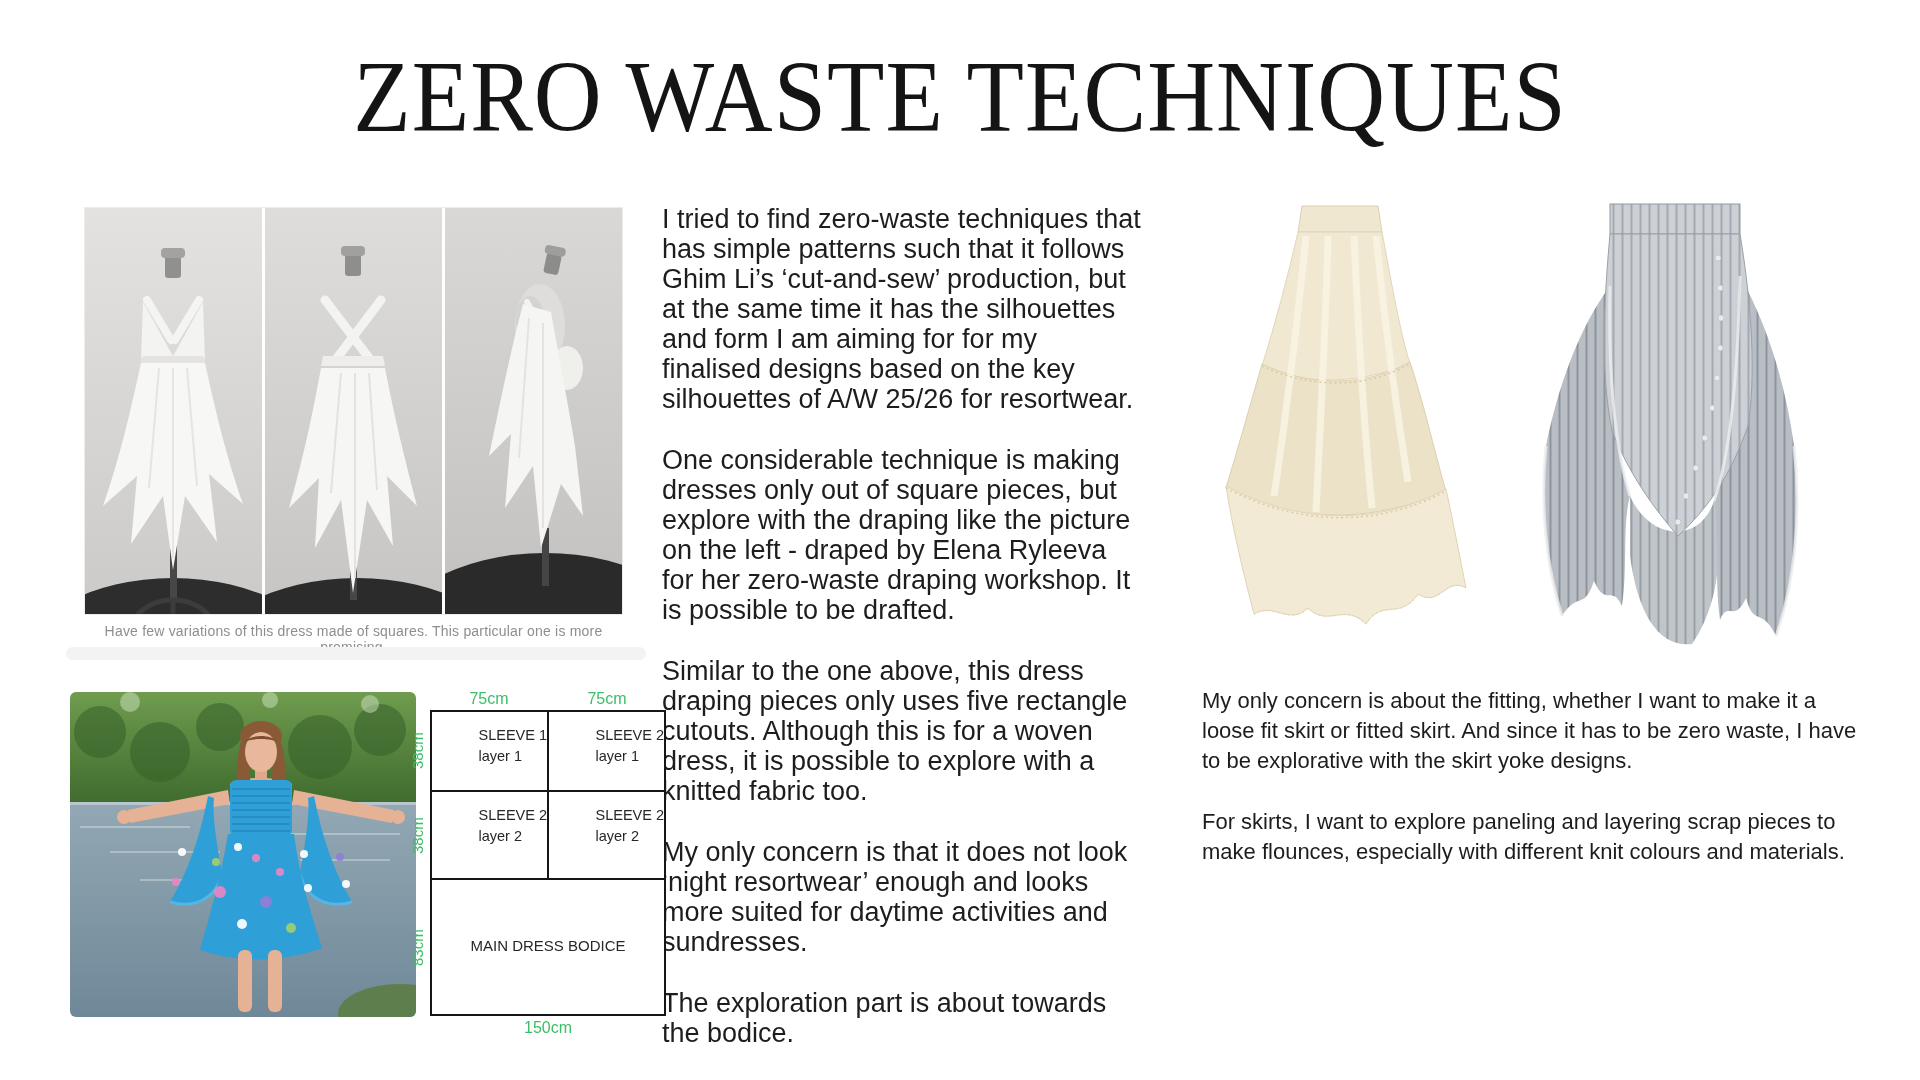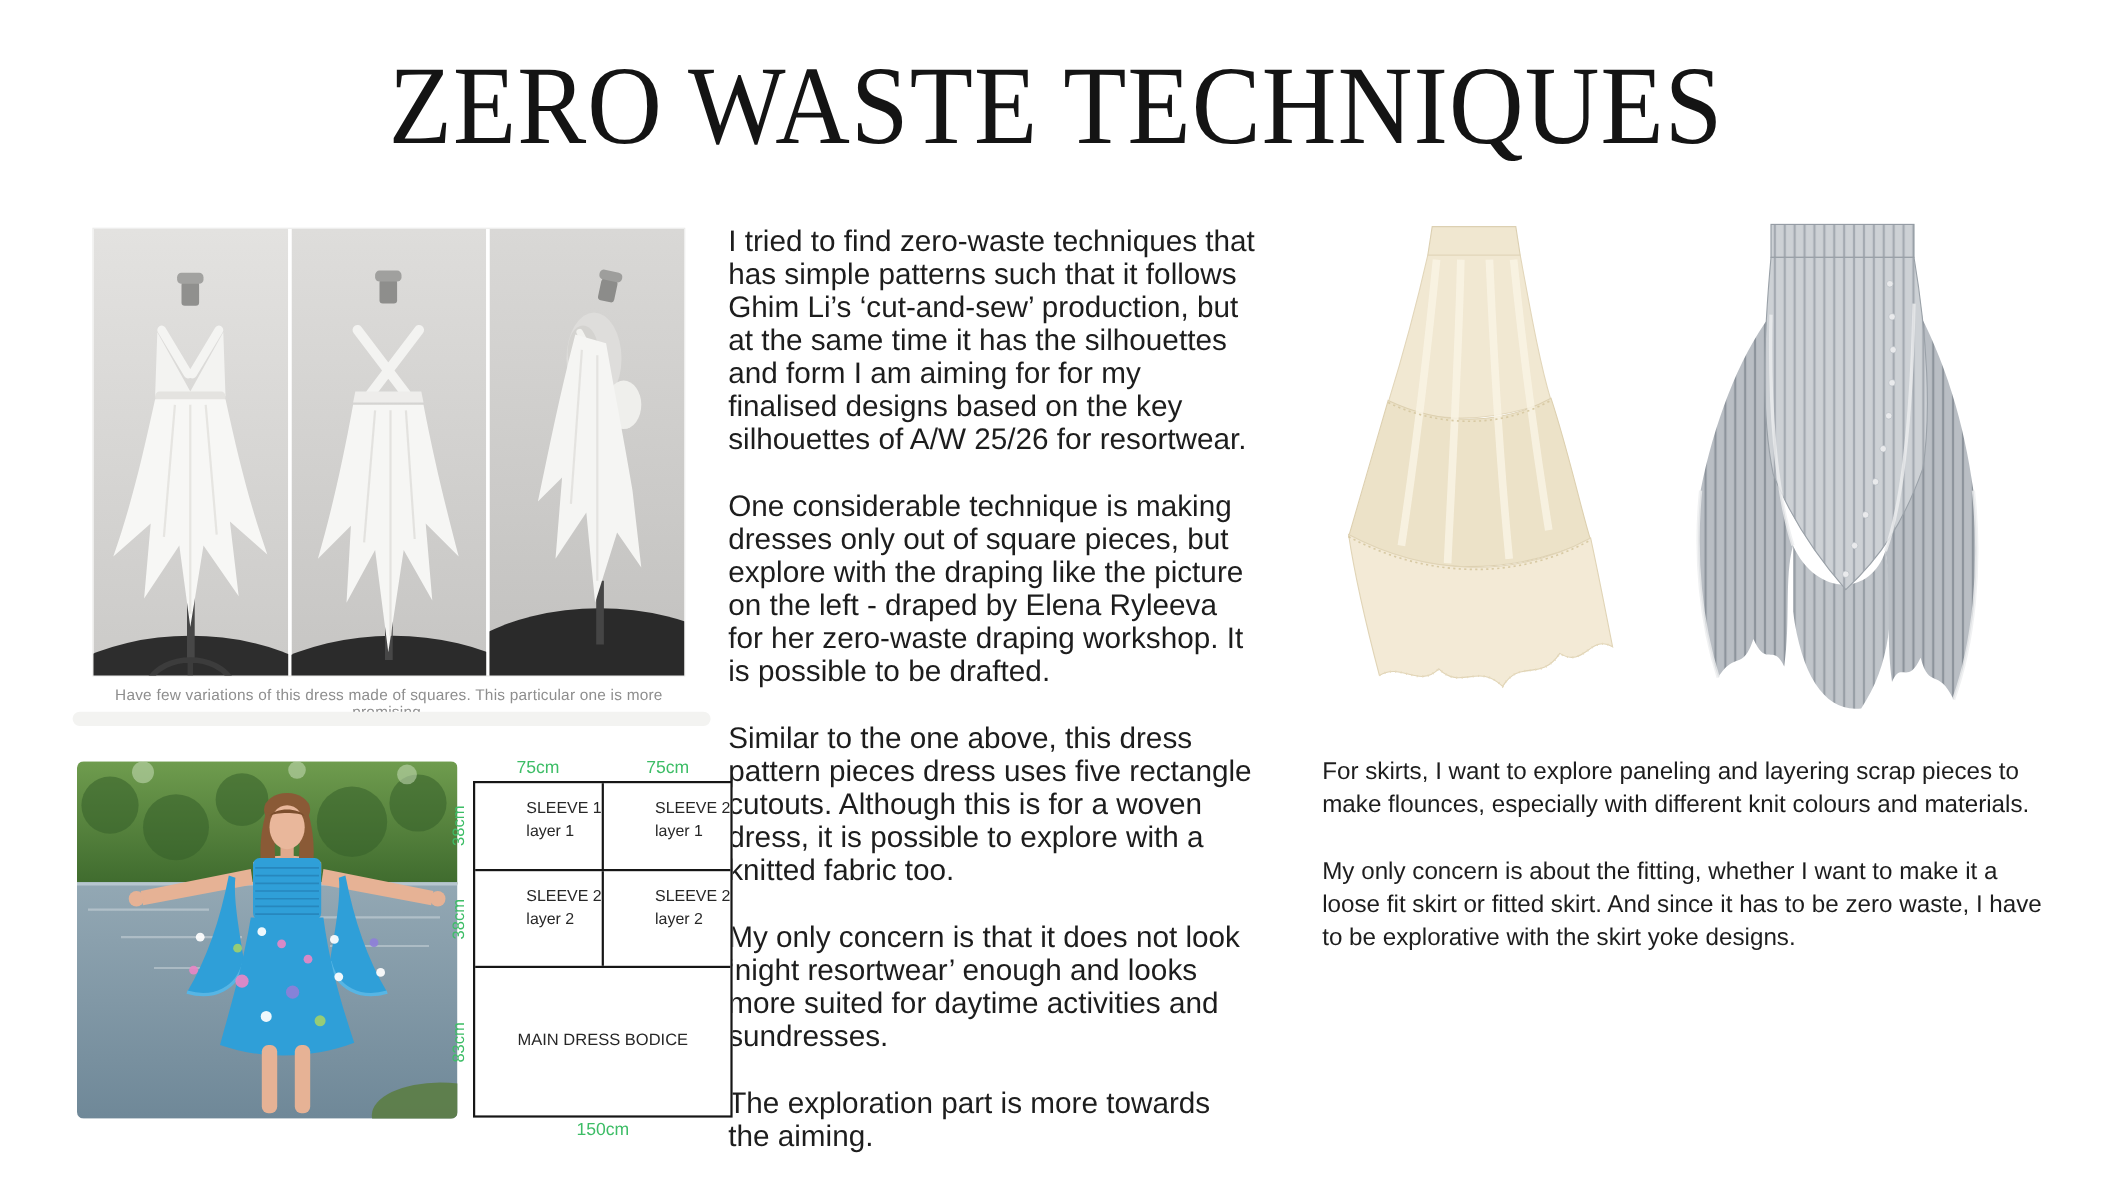--- a/index.html
+++ b/index.html
@@ -117,23 +117,23 @@
         <path d="M84,110 L74,250 M98,115 L98,320" stroke="#e2e1de" stroke-width="2" fill="none" opacity="0.9"></path>
       </svg>
     </div>
     <figcaption class="caption">Have few variations of this dress made of squares. This particular one is more promising.</figcaption>
   </figure>
   <div class="gray-bar"></div>
 
   <div class="col-mid">
     <p>I tried to find zero-waste techniques that has simple patterns such that it follows Ghim Li’s ‘cut-and-sew’ production, but at the same time it has the silhouettes and form I am aiming for  for my finalised designs based on the key silhouettes of A/W 25/26 for resortwear.</p>
     <p>One considerable technique is making dresses only out of square pieces, but explore with the draping like the picture on the left - draped by Elena Ryleeva for her zero-waste draping workshop. It is possible to be drafted.</p>
-    <p>Similar to the one above, this dress pattern pieces dress uses five rectangle cutouts. Although this is for a woven dress, it is possible to explore with a knitted fabric too.</p>
+    <p>Similar to the one above, this dress draping pieces only uses five rectangle cutouts. Although this is for a woven dress, it is possible to explore with a knitted fabric too.</p>
     <p>My only concern is that it does not look ‘night resortwear’ enough and looks more suited for daytime activities and sundresses.</p>
-    <p>The exploration part is more towards the aiming.</p>
+    <p>The exploration part is about towards the bodice.</p>
   </div>
 
   <div class="skirts">
 
     <svg width="320" height="460" viewBox="0 0 320 460">
       <path d="M124,10 L200,10 L204,36 L120,36 Z" fill="#f0e7d0" stroke="#dcd0b2" stroke-width="1"></path>
       <path d="M120,36 L204,36 C214,90 222,135 232,168 C175,190 120,188 84,170 C98,125 110,80 120,36 Z" fill="#f1e8d2" stroke="#e2d6ba" stroke-width="1"></path>
       <path d="M84,168 C130,190 185,192 232,166 C248,215 258,262 268,295 C190,330 105,325 48,292 C60,252 72,210 84,168 Z" fill="#ece2c8" stroke="#ddd0b0" stroke-width="1"></path>
       <path d="M48,290 C120,328 200,330 268,293 C276,330 282,362 288,392 C268,380 262,412 240,398 C222,425 204,402 188,428 C166,406 150,432 130,412 C112,430 96,406 76,418 C66,380 54,330 48,290 Z" fill="#f3ead6" stroke="#e0d4b6" stroke-width="1"></path>
       <path d="M128,40 C120,120 108,220 96,300 M150,40 C148,130 142,230 138,316 M176,40 C180,130 186,230 194,312 M198,40 C206,120 218,210 230,286" stroke="#f9f3e4" stroke-width="7" fill="none" opacity="0.85"></path>
@@ -167,22 +167,22 @@
         <circle cx="195" cy="242" r="3"></circle>
           <circle cx="186" cy="272" r="3"></circle>
           <circle cx="176" cy="300" r="3"></circle>
           <circle cx="168" cy="326" r="3"></circle>
       </g>
       <path d="M36,250 C30,310 36,370 52,420 M284,250 C292,320 284,390 266,440 M120,300 C104,250 98,170 100,90 M204,305 C222,255 228,170 230,80" stroke="#ecedef" stroke-width="3" fill="none" opacity="0.8"></path>
     </svg>
   </div>
 
   <div class="col-right">
+    <p>My only concern is about the fitting, whether I want to make it a loose fit skirt or fitted skirt. And since it has to be zero waste, I have to be explorative with the skirt yoke designs.</p>
     <p>For skirts, I want to explore paneling and layering scrap pieces to make flounces, especially with different knit colours and materials.</p>
-    <p>My only concern is about the fitting, whether I want to make it a loose fit skirt or fitted skirt. And since it has to be zero waste, I have to be explorative with the skirt yoke designs.</p>
   </div>
 
   <div class="photo">
     <svg width="346" height="325" viewBox="0 0 346 325">
       <defs>
         <linearGradient id="trees" x1="0" y1="0" x2="0" y2="1">
           <stop offset="0" stop-color="#6f9c4e"></stop>
             <stop offset="1" stop-color="#3f6b2e"></stop>
           </linearGradient>
         <linearGradient id="water" x1="0" y1="0" x2="0" y2="1">

